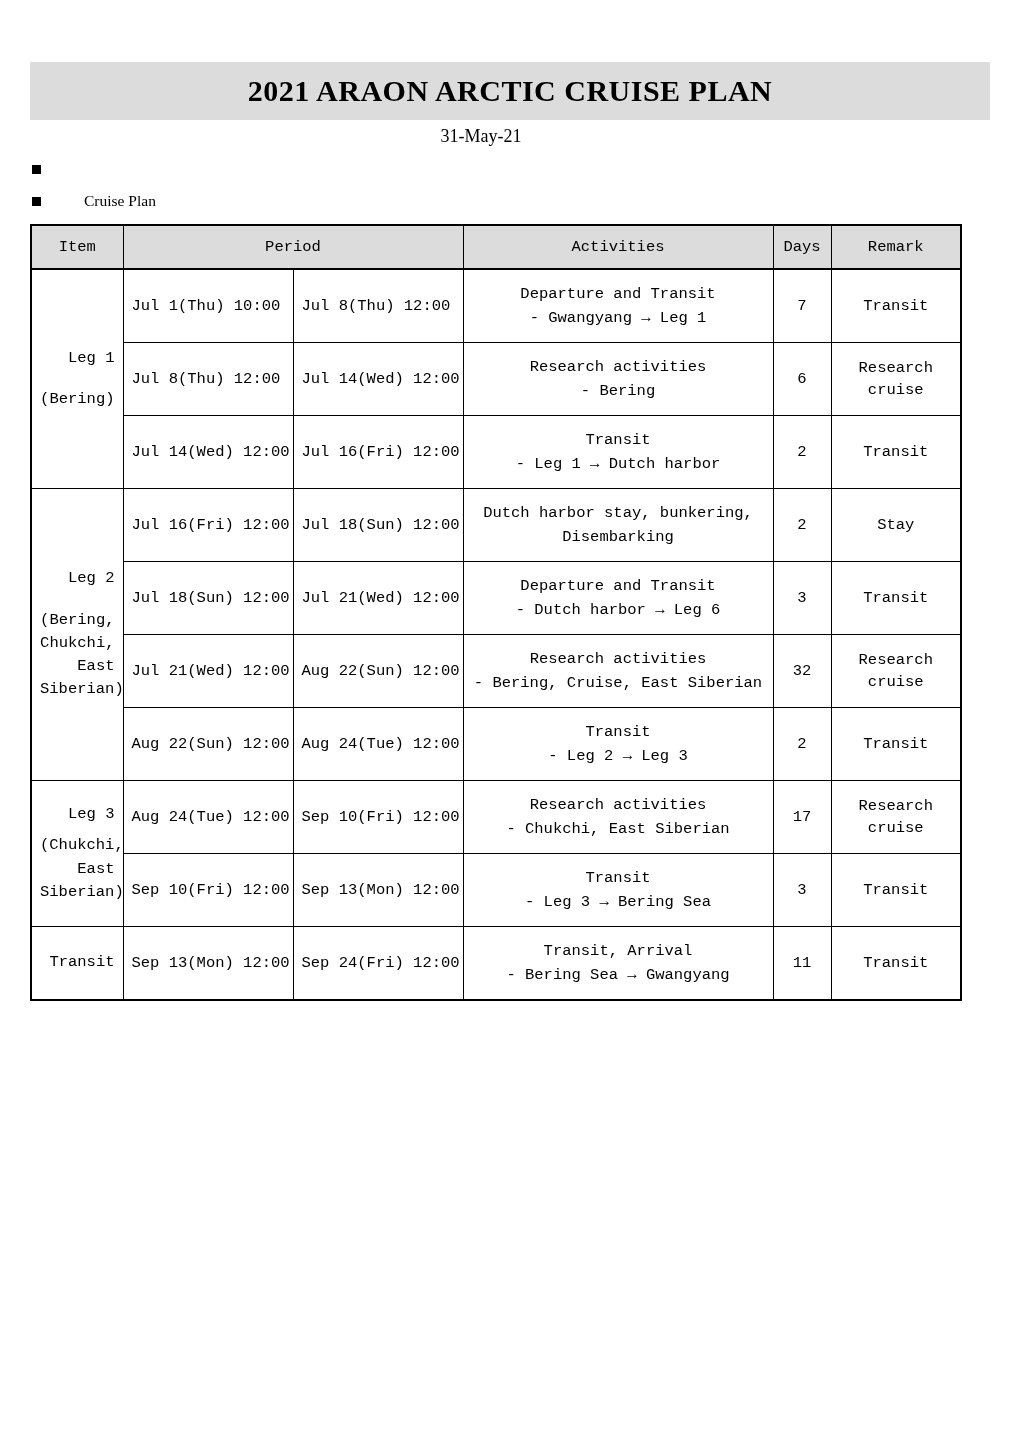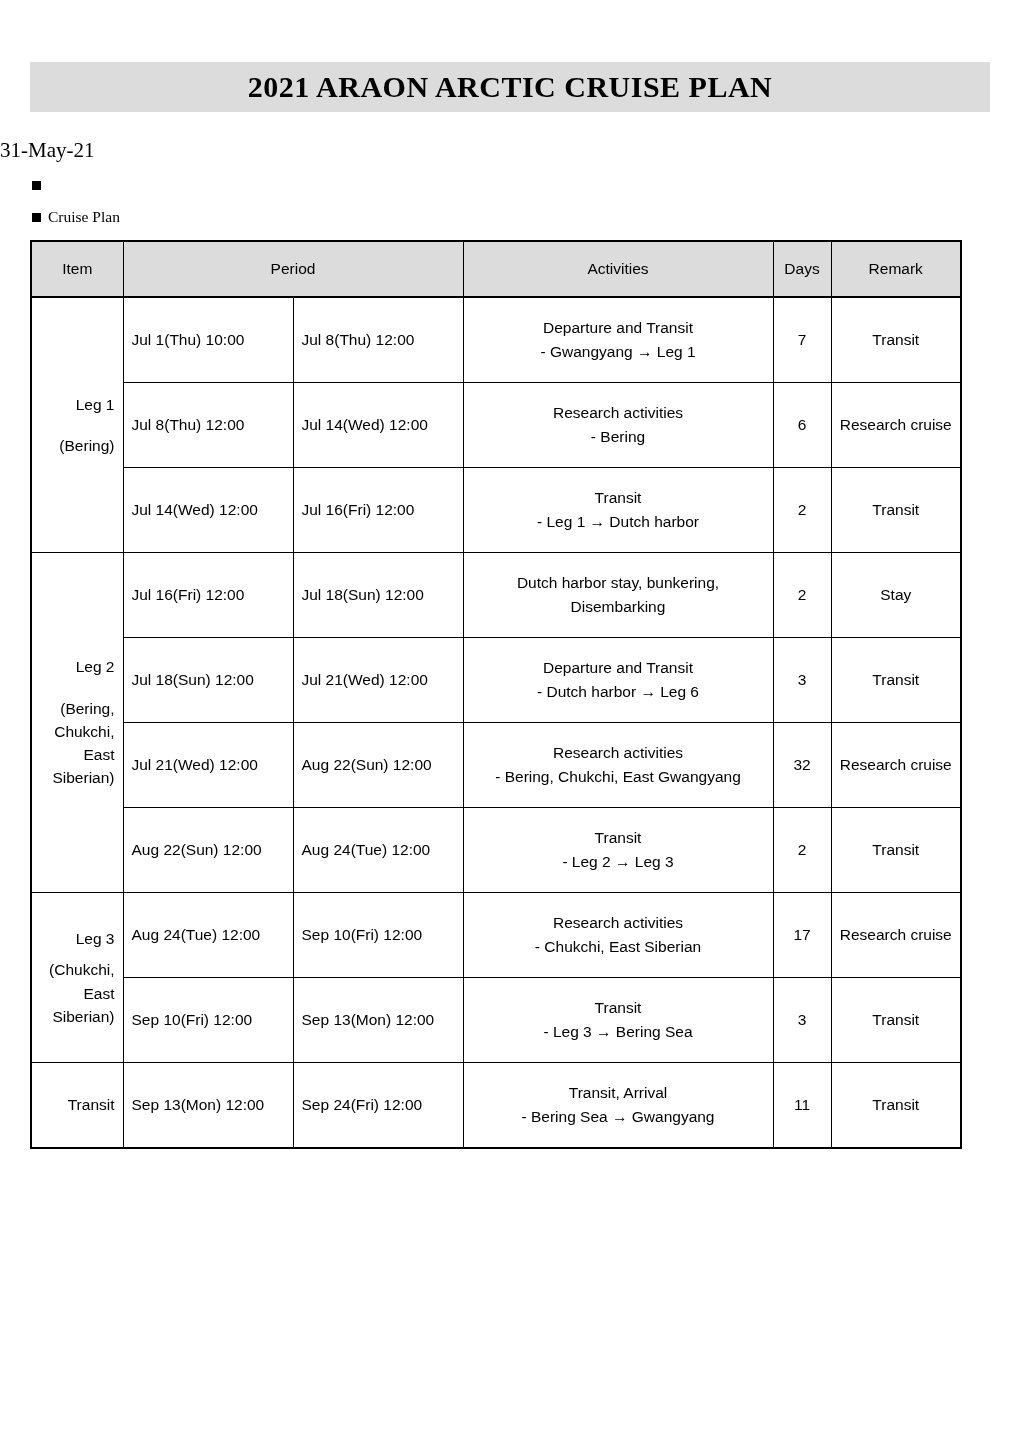--- a/index.html
+++ b/index.html
@@ -17,66 +17,67 @@
   .page {
     width: 1020px;
     min-height: 1442px;
     box-sizing: border-box;
     padding: 0;
     position: relative;
   }
   .title-bar {
     margin: 62px 30px 0 30px;
     background: #dcdcdc;
-    height: 50px;
+    height: 58px;
     display: flex;
     align-items: center;
     justify-content: center;
   }
   .title-bar h1 {
     margin: 0;
     font-family: "Liberation Serif", serif;
     font-size: 30px;
     font-weight: bold;
     letter-spacing: 0.5px;
     color: #000;
   }
   .doc-date {
-    margin: 26px 58px 0 0;
-    text-align: left;
-    font-size: 21px;
+    margin: 6px 58px 0 0;
+    text-align: center;
+    font-size: 18px;
   }
   .bullet-line {
     margin: 18px 0 0 32px;
     font-size: 15.5px;
     display: flex;
     align-items: center;
   }
   .sq {
     display: inline-block;
     width: 9px;
     height: 9px;
     background: #000;
     margin-right: 7px;
   }
   .bullet-line.second {
+    gap: 36px;
   }
   table.cruise {
     margin: 14px 30px 0 30px;
     border-collapse: collapse;
     width: 930px;
     table-layout: fixed;
     border: 2.5px solid #000;
   }
   table.cruise th,
   table.cruise td {
     border: 1px solid #000;
     font-size: 15.5px;
-    font-family: Liberation Sans, sans-serif;
-    padding: 6px 8px;
+    font-family: Liberation Mono, monospace;
+    padding: 0 8px;
     vertical-align: middle;
   }
   table.cruise thead th {
     background: #dcdcdc;
     text-align: center;
     font-weight: normal;
     height: 42px;
     border-bottom: 2.5px solid #000;
   }
   col.c-item { width: 92px; }
@@ -206,21 +207,21 @@
           <div>- Dutch harbor → Leg 6</div>
         </td>
         <td class="days-cell">3</td>
         <td class="remark-cell">Transit</td>
       </tr>
       <tr class="tall">
         <td class="date-cell">Jul 21(Wed) 12:00</td>
         <td class="date-cell">Aug 22(Sun) 12:00</td>
         <td class="act-cell">
           <div>Research activities</div>
-          <div>- Bering, Chukchi, East Gwangyang</div>
+          <div>- Bering, Cruise, East Siberian</div>
         </td>
         <td class="days-cell">32</td>
         <td class="remark-cell">Research cruise</td>
       </tr>
       <tr class="tall">
         <td class="date-cell">Aug 22(Sun) 12:00</td>
         <td class="date-cell">Aug 24(Tue) 12:00</td>
         <td class="act-cell">
           <div>Transit</div>
           <div>- Leg 2 → Leg 3</div>

